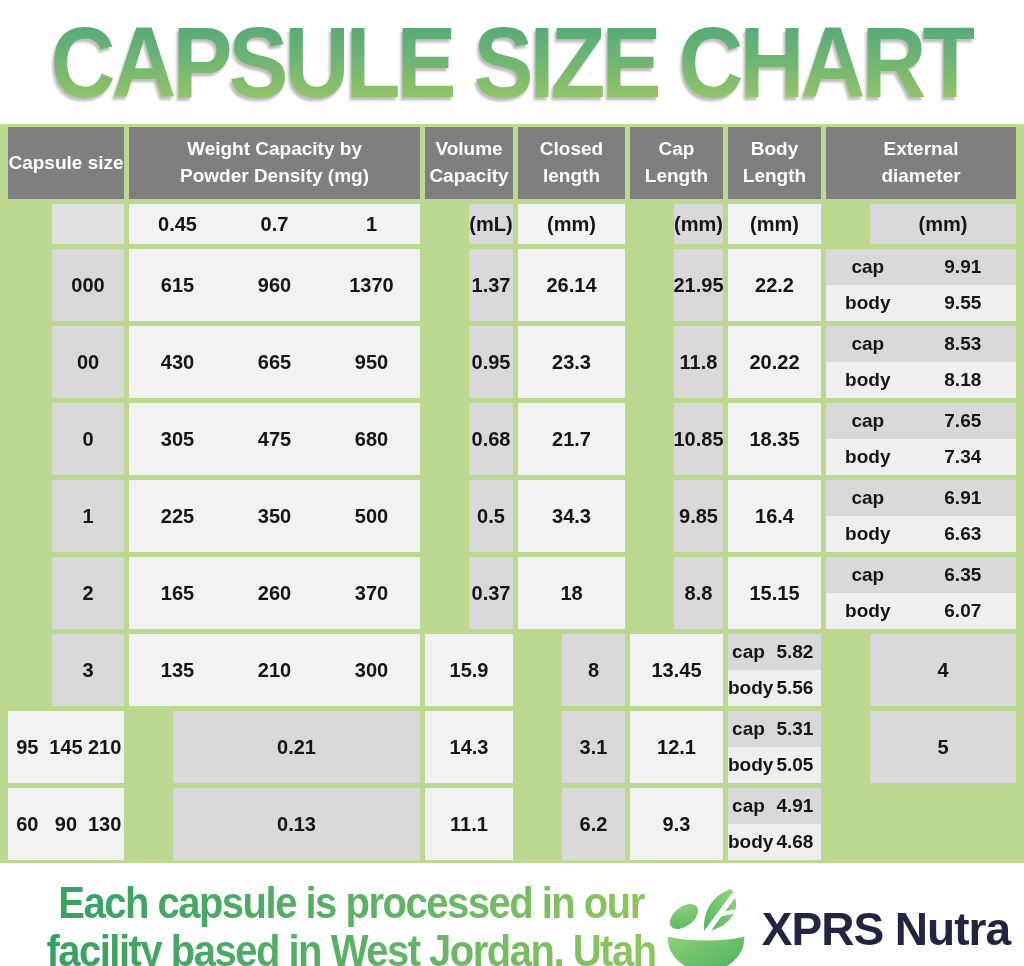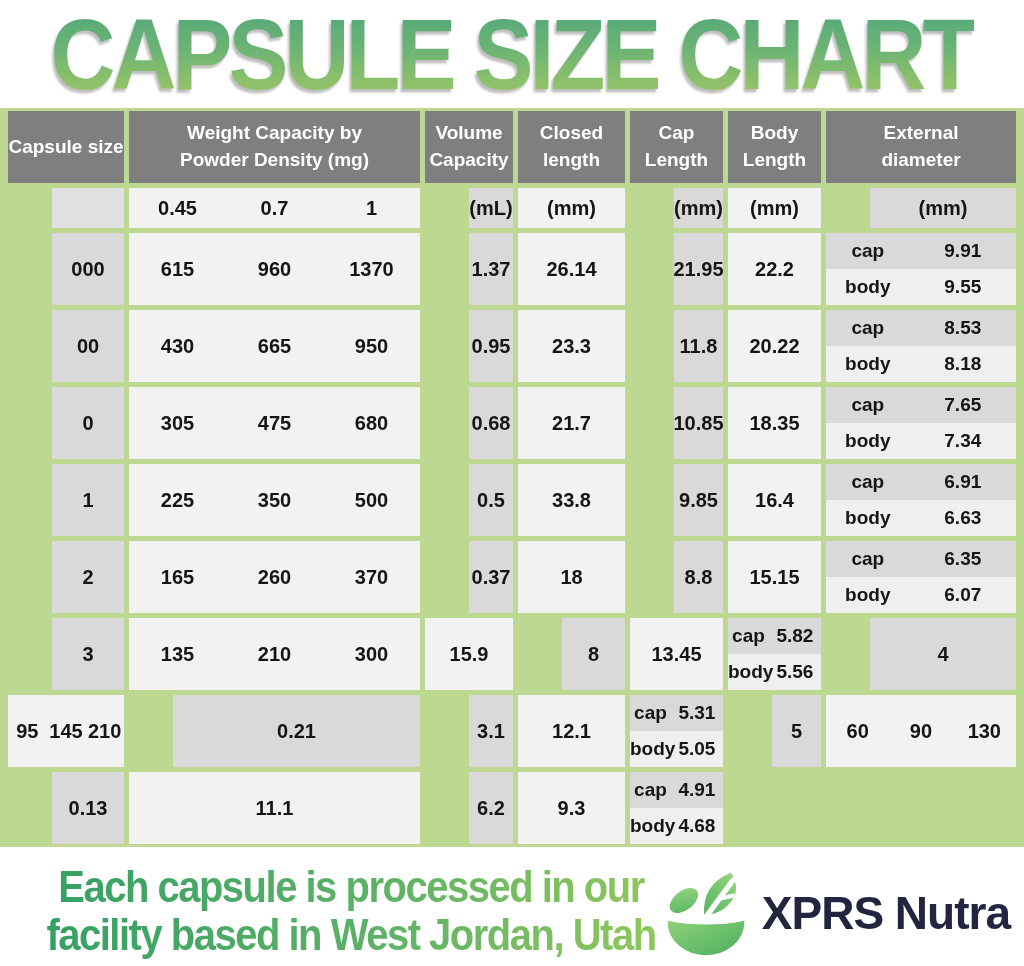--- a/index.html
+++ b/index.html
@@ -5,21 +5,21 @@
   :root{
     --green:#bdd891; --header-gray:#7f7f7f; --cell-gray:#d9d9d9; --cell-light:#f2f2f2;
     --cell-body-light:#efefef; --header-text:#ffffff; --data-text:#151515; --brand-navy:#232440;
   }
   *{margin:0;padding:0;box-sizing:border-box;}
   html,body{width:1024px;}
   body{
     width:1024px;height:966px;background:#ffffff;overflow:hidden;
     font-family:"Liberation Sans","DejaVu Sans",sans-serif;
   }
-  .title-wrap{height:108px;display:flex;align-items:center;justify-content:center;}
+  .title-wrap{height:124px;display:flex;align-items:center;justify-content:center;}
   .title-text{
     font-size:90px;font-weight:bold;letter-spacing:-4px;line-height:1;
     display:inline-block;transform:scaleY(1.12);transform-origin:center;
     background:linear-gradient(180deg,#4fa57d 0%,#6fb573 48%,#a2c964 100%);
     -webkit-background-clip:text;background-clip:text;color:transparent;
     filter:drop-shadow(-2px 3px 1px rgba(110,110,110,0.45));
     white-space:nowrap;
   }
   .capsule-table{
     width:1024px;background:var(--green);
@@ -174,21 +174,21 @@
     </div>
   </div>
 
   <div class="cell gray">1</div>
   <div class="cell light weight-cell">
     <span>225</span>
     <span>350</span>
     <span>500</span>
   </div>
   <div class="cell gray">0.5</div>
-  <div class="cell light">33.8</div>
+  <div class="cell light">34.3</div>
   <div class="cell gray">9.85</div>
   <div class="cell light">16.4</div>
   <div class="ext-cell">
     <div class="ext-half ext-cap">
       <span>cap</span>
       <span>6.91</span>
     </div>
     <div class="ext-half ext-body">
       <span>body</span>
       <span>6.63</span>
@@ -236,20 +236,21 @@
     </div>
   </div>
 
   <div class="cell gray">4</div>
   <div class="cell light weight-cell">
     <span>95</span>
     <span>145</span>
     <span>210</span>
   </div>
   <div class="cell gray">0.21</div>
+  <div class="cell light">14.3</div>
   <div class="cell gray">3.1</div>
   <div class="cell light">12.1</div>
   <div class="ext-cell">
     <div class="ext-half ext-cap">
       <span>cap</span>
       <span>5.31</span>
     </div>
     <div class="ext-half ext-body">
       <span>body</span>
       <span>5.05</span>

